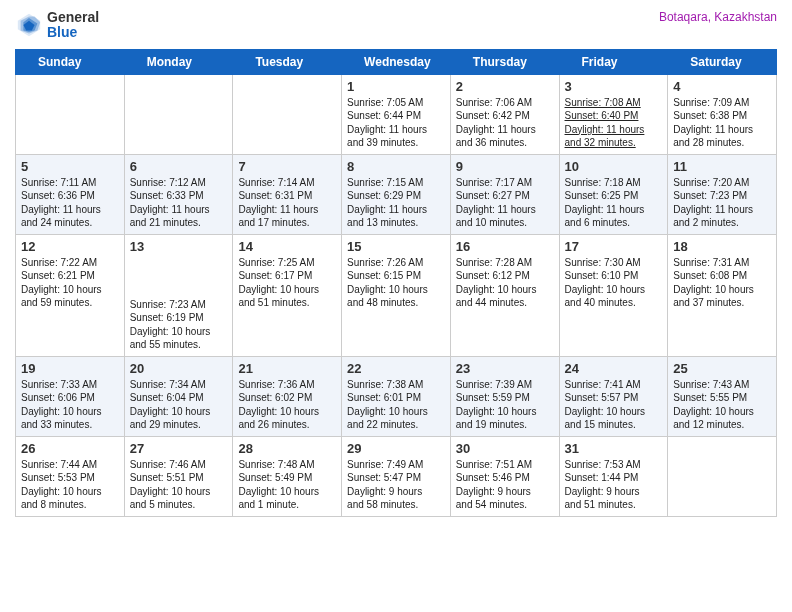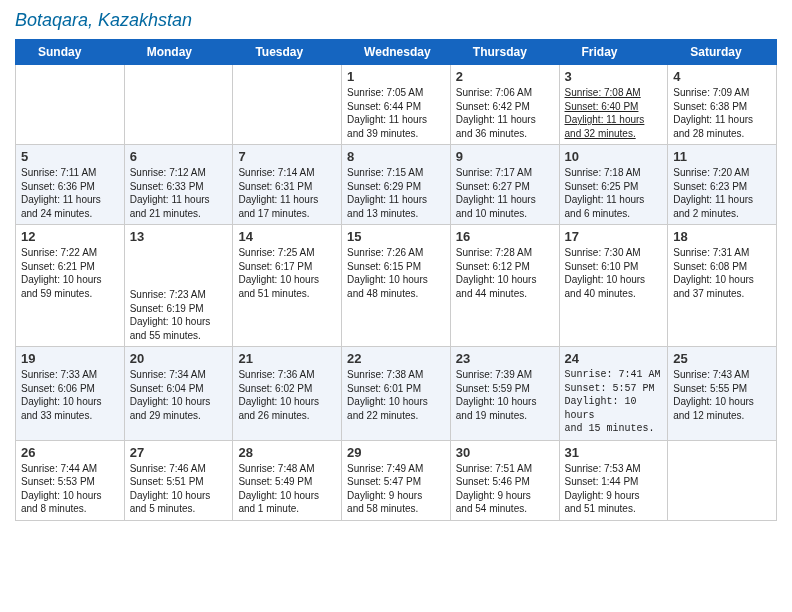--- a/index.html
+++ b/index.html
@@ -41,23 +41,22 @@
     .title-block {
       text-align: right;
     }
     .month-title {
       font-size: 32px;
       font-weight: 300;
       color: #333;
       line-height: 1.1;
     }
     .location {
-      font-size: 18px;
-      color: #0369a1;
-      font-style: italic;
+      font-size: 12px;
+      color: #a21caf;
     }
     .calendar {
       width: 100%;
       border-collapse: collapse;
       table-layout: fixed;
     }
     .calendar th {
       background-color: #1565c0;
       color: #fff;
       font-size: 12px;
@@ -98,20 +97,32 @@
     
     thead tr th {
       background-color: #1565c0 !important;
     }
   </style>
 </head>
 <body>
 
 <div class="container">
   <div class="header">
+    <div class="logo">
+      <svg class="logo-icon" viewBox="0 0 40 40">
+        <polygon points="20,4 36,14 36,26 20,36 4,26 4,14" fill="#1565c0" opacity="0.15"></polygon>
+        <polygon points="28,8 36,16 32,28 20,32 8,28 8,14 20,8" fill="#1565c0" opacity="0.3"></polygon>
+        <polygon points="20,10 32,18 28,28 20,30 12,28 12,16" fill="#1565c0" opacity="0.5"></polygon>
+        <polygon points="20,14 28,20 24,28 16,28 12,20" fill="#1565c0"></polygon>
+      </svg>
+      <div class="logo-text">
+        <span class="logo-general">General</span>
+        <span class="logo-blue">Blue</span>
+      </div>
+    </div>
     <div class="title-block">
       <div class="location">Botaqara, Kazakhstan</div>
     </div>
   </div>
 
   <table class="calendar">
     <thead>
       <tr>
         <th>Sunday</th>
         <th>Monday</th>
@@ -195,21 +206,21 @@
           <td>
             <span class="day-number">10</span>
             <div class="day-info" style="white-space: pre-line;">Sunrise: 7:18 AM
 Sunset: 6:25 PM
 Daylight: 11 hours
 and 6 minutes.</div>
           </td>
           <td>
             <span class="day-number">11</span>
             <div class="day-info" style="white-space: pre-line;">Sunrise: 7:20 AM
-Sunset: 6:23 PM
+Sunset: 7:23 PM
 Daylight: 11 hours
 and 2 minutes.</div>
           </td>
         </tr>
         <tr>
           <td>
             <span class="day-number">12</span>
             <div class="day-info" style="white-space: pre-line;">Sunrise: 7:22 AM
 Sunset: 6:21 PM
 Daylight: 10 hours
@@ -289,21 +300,21 @@
           </td>
           <td>
             <span class="day-number">23</span>
             <div class="day-info" style="white-space: pre-line;">Sunrise: 7:39 AM
 Sunset: 5:59 PM
 Daylight: 10 hours
 and 19 minutes.</div>
           </td>
           <td>
             <span class="day-number">24</span>
-            <div class="day-info" style="white-space: pre-line; font-family: Liberation Mono, monospace;">Sunrise: 7:41 AM
+            <div class="day-info" style="white-space: pre-line;">Sunrise: 7:41 AM
 Sunset: 5:57 PM
 Daylight: 10 hours
 and 15 minutes.</div>
           </td>
           <td>
             <span class="day-number">25</span>
             <div class="day-info" style="white-space: pre-line;">Sunrise: 7:43 AM
 Sunset: 5:55 PM
 Daylight: 10 hours
 and 12 minutes.</div>

